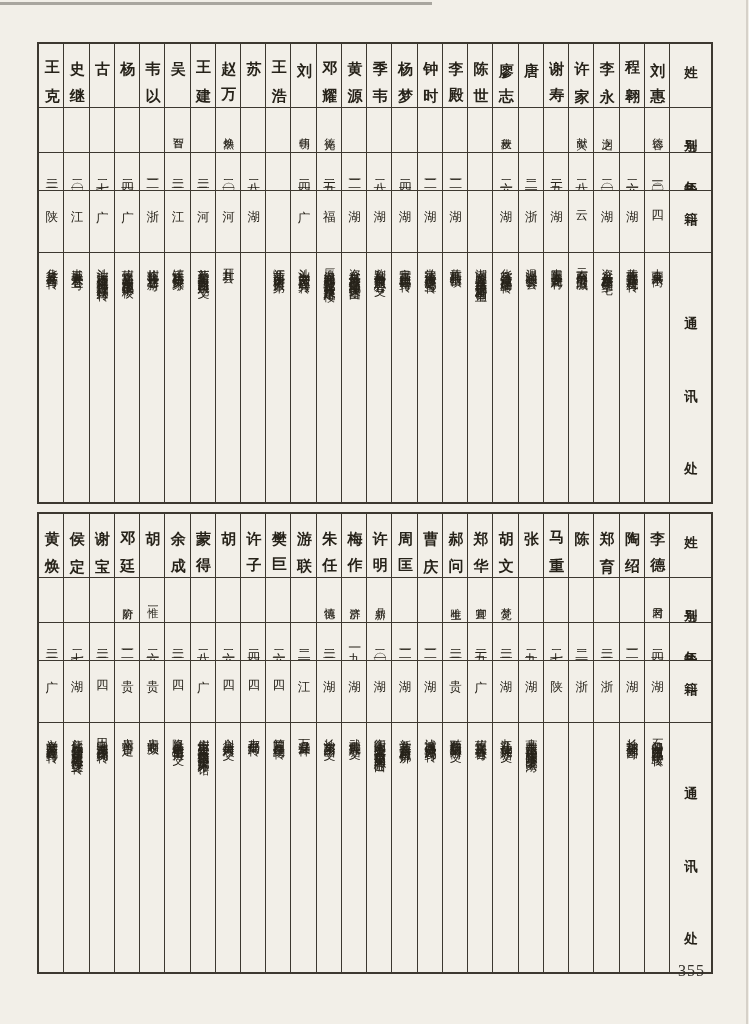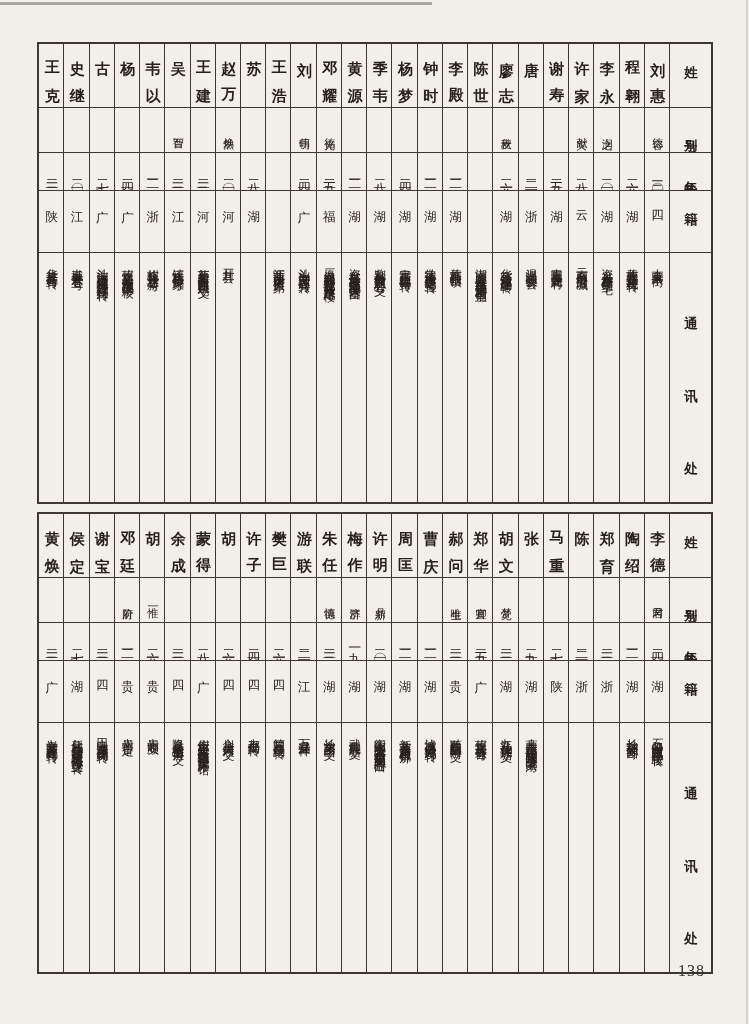--- a/index.html
+++ b/index.html
@@ -985,13 +985,13 @@
       </div>
       <div class="cell province">
         <span class="vtext t-province">广东</span>
       </div>
       <div class="cell address">
         <span class="vtext t-address">兴宁县罗冈吴聚祥号转</span>
       </div>
     </div>
   </div>
 
-<div class="page-number">138</div>
+<div class="page-number">355</div>
 
 </body></html>

